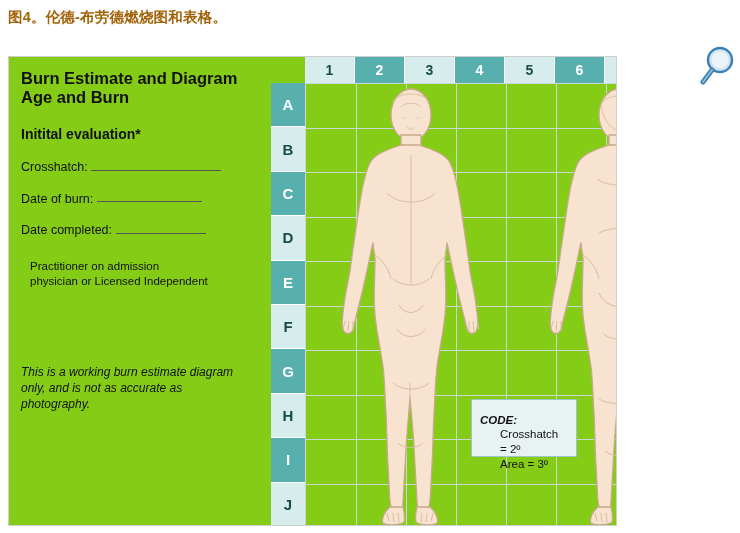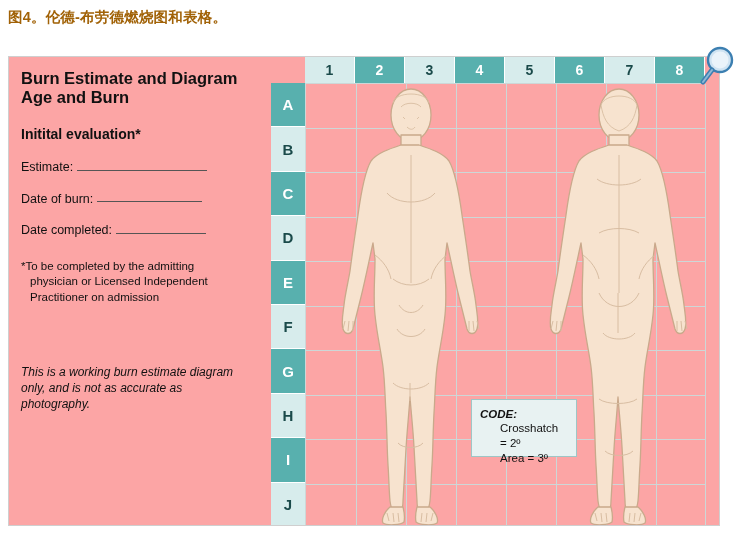--- a/index.html
+++ b/index.html
@@ -21,24 +21,24 @@
     top: 8px;
     font-size: 14.5px;
     font-weight: bold;
     color: #a16207;
     letter-spacing: 0.2px;
   }
   .figure-frame {
     position: absolute;
     left: 8px;
     top: 56px;
-    width: 712px;
+    width: 609px;
     height: 470px;
     border: 1px solid #cfcfcf;
-    background: #fca5a5;
+    background: #84cc16;
     box-sizing: border-box;
     overflow: hidden;
   }
   
   .info-panel {
     position: absolute;
     left: 0;
     top: 0;
     width: 262px;
     height: 100%;
@@ -171,21 +171,21 @@
   
   .code-box {
     position: absolute;
     left: 200px;
     top: 342px;
     width: 106px;
     height: 58px;
     background: #e8f2f2;
     border: 1px solid #9ec6c6;
     box-sizing: border-box;
-    padding: 7px 8px;
+    padding: 13px 8px;
   }
   .code-box .code-title {
     font-size: 11.5px;
     font-weight: bold;
     font-style: italic;
     color: #111;
     line-height: 1.25;
   }
   .code-box .code-line {
     font-size: 11.5px;
@@ -211,38 +211,37 @@
 
   <div class="info-panel">
     <div class="title">
       <span>Burn Estimate and Diagram</span><br>
       <span>Age and Burn</span>
     </div>
 
     <div class="subtitle">Initital evaluation*</div>
 
     <div class="field-line">
-      <span>Estimate:</span>
+      <span>Crosshatch:</span>
       <span class="rule" style="width:130px"></span>
     </div>
 
     <div class="field-line">
       <span>Date of burn:</span>
       <span class="rule" style="width:105px"></span>
     </div>
 
     <div class="field-line">
       <span>Date completed:</span>
       <span class="rule" style="width:90px"></span>
     </div>
 
     <div class="footnote">
-      <span>*To be completed by the admitting</span>
+      <span class="indent">Practitioner on admission</span>
       <span class="indent">physician or Licensed Independent</span>
-      <span class="indent">Practitioner on admission</span>
     </div>
   </div>
 
   <div class="italic-note">This is a working burn estimate diagram only, and is not as accurate as photography.</div>
 
   <div class="grid-area">
 
     <div class="col-header">
       <div class="ch" style="background:#d7ecec;color:#1a4a4a">1</div>
       <div class="ch" style="background:#58b0ae">2</div>

